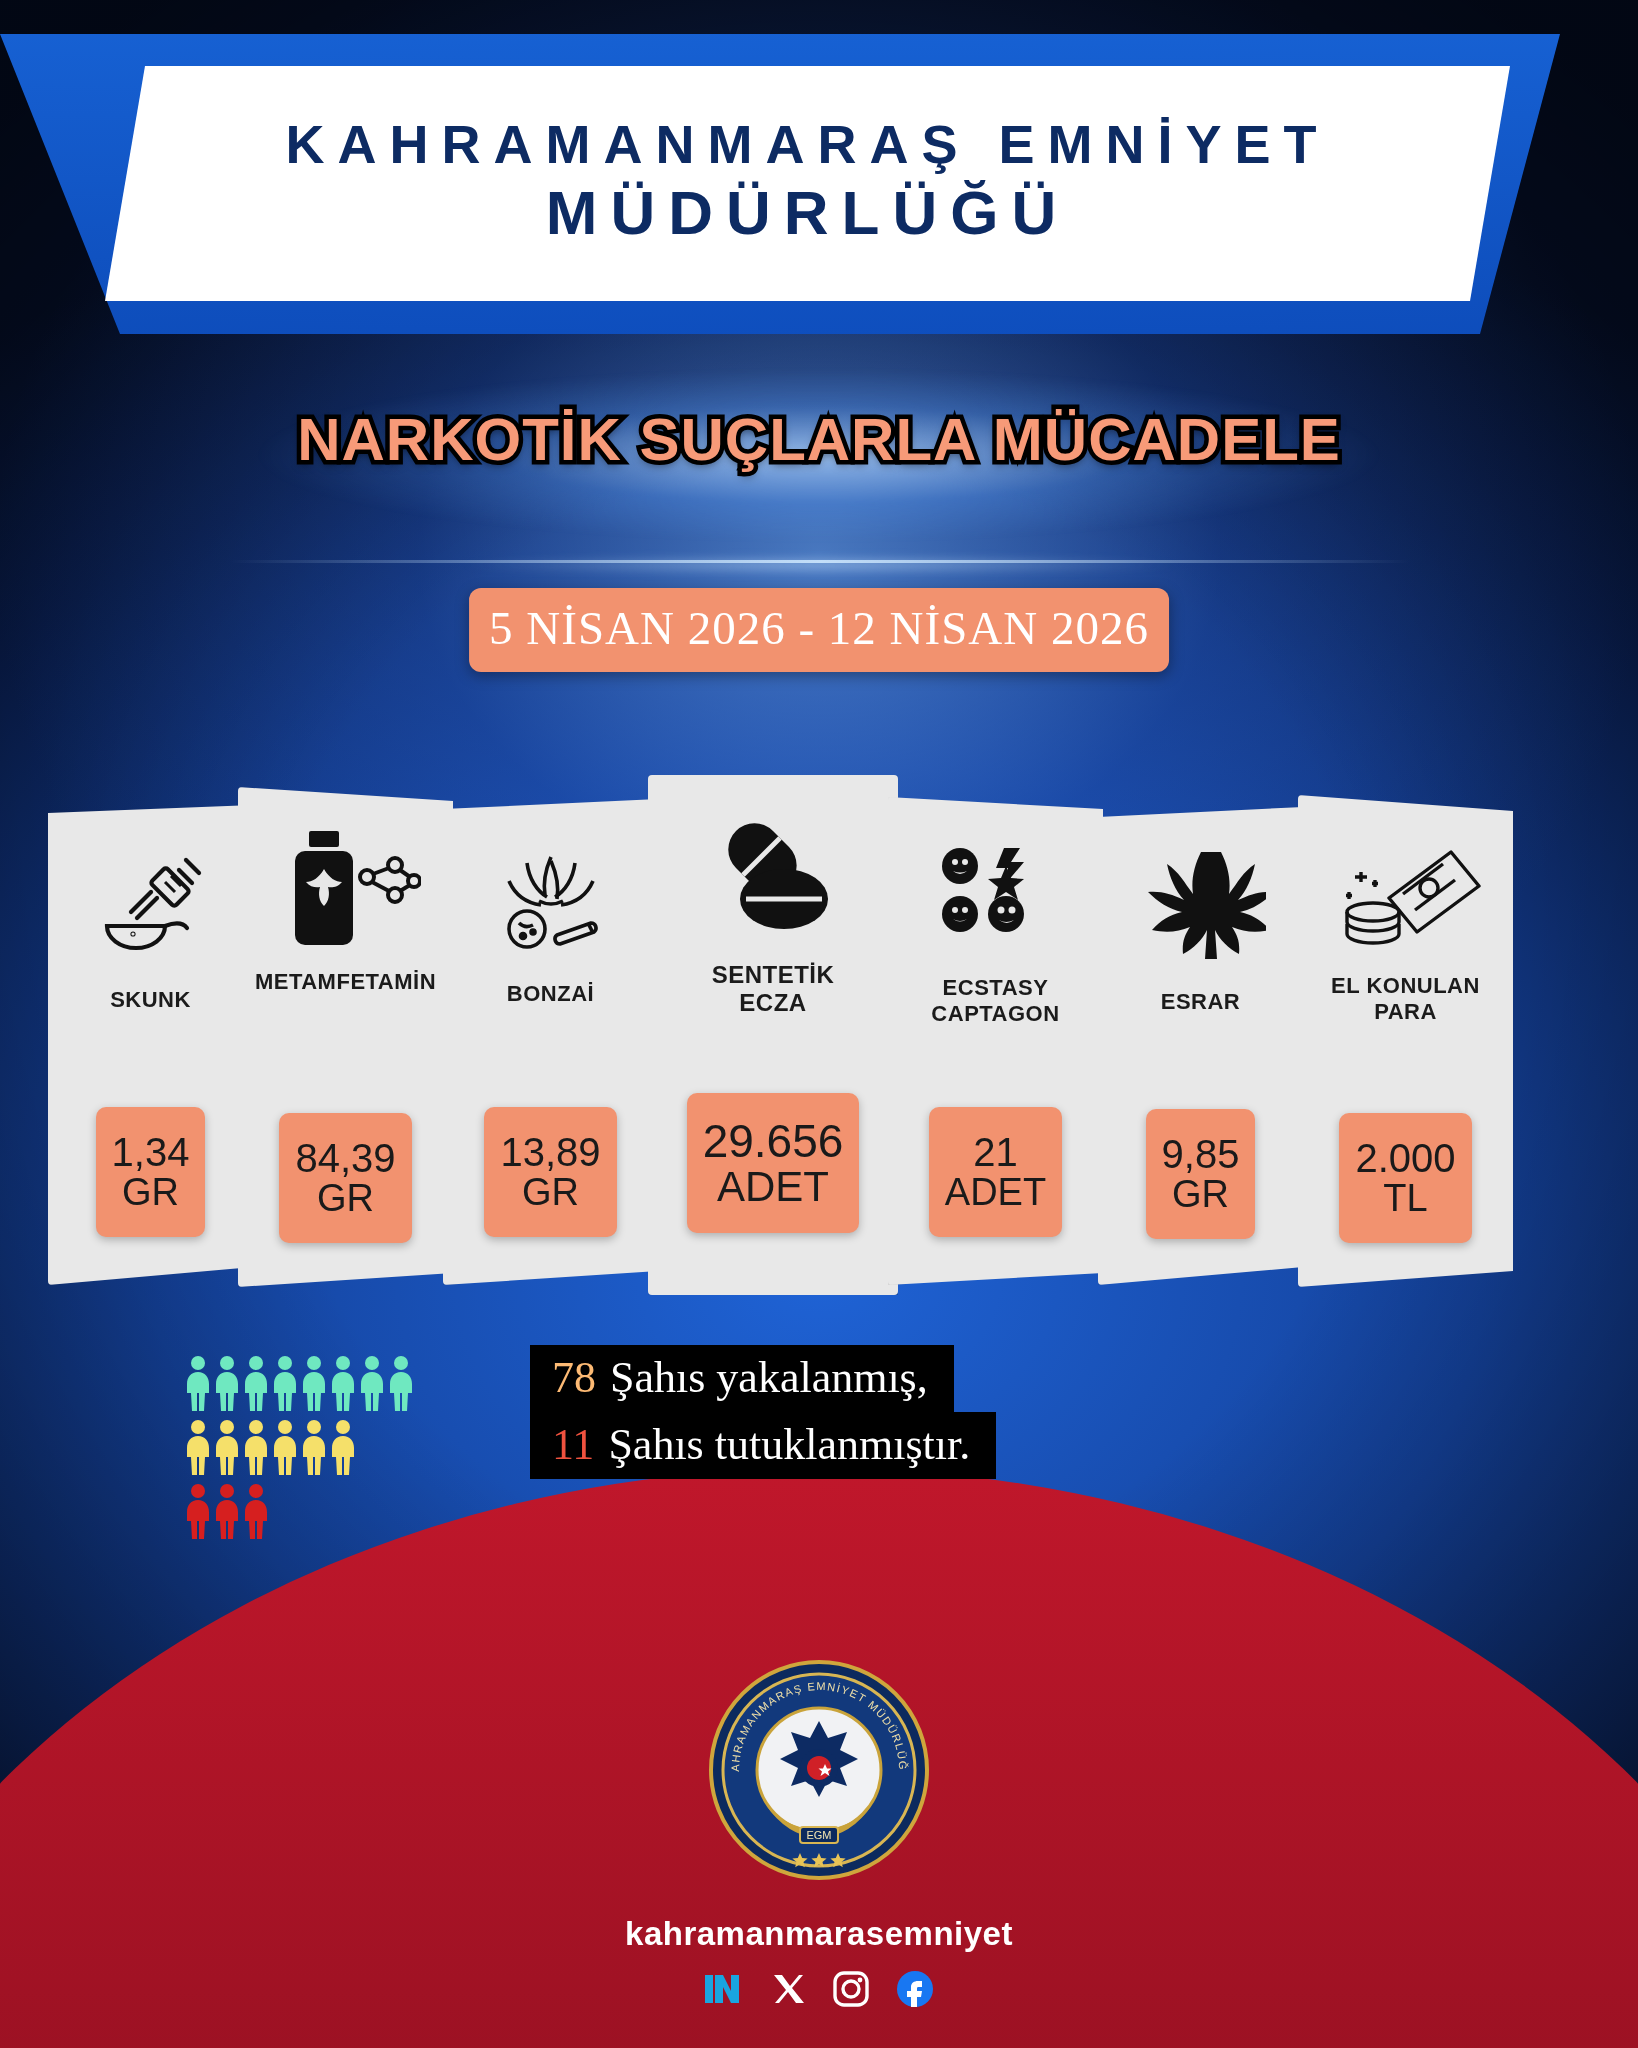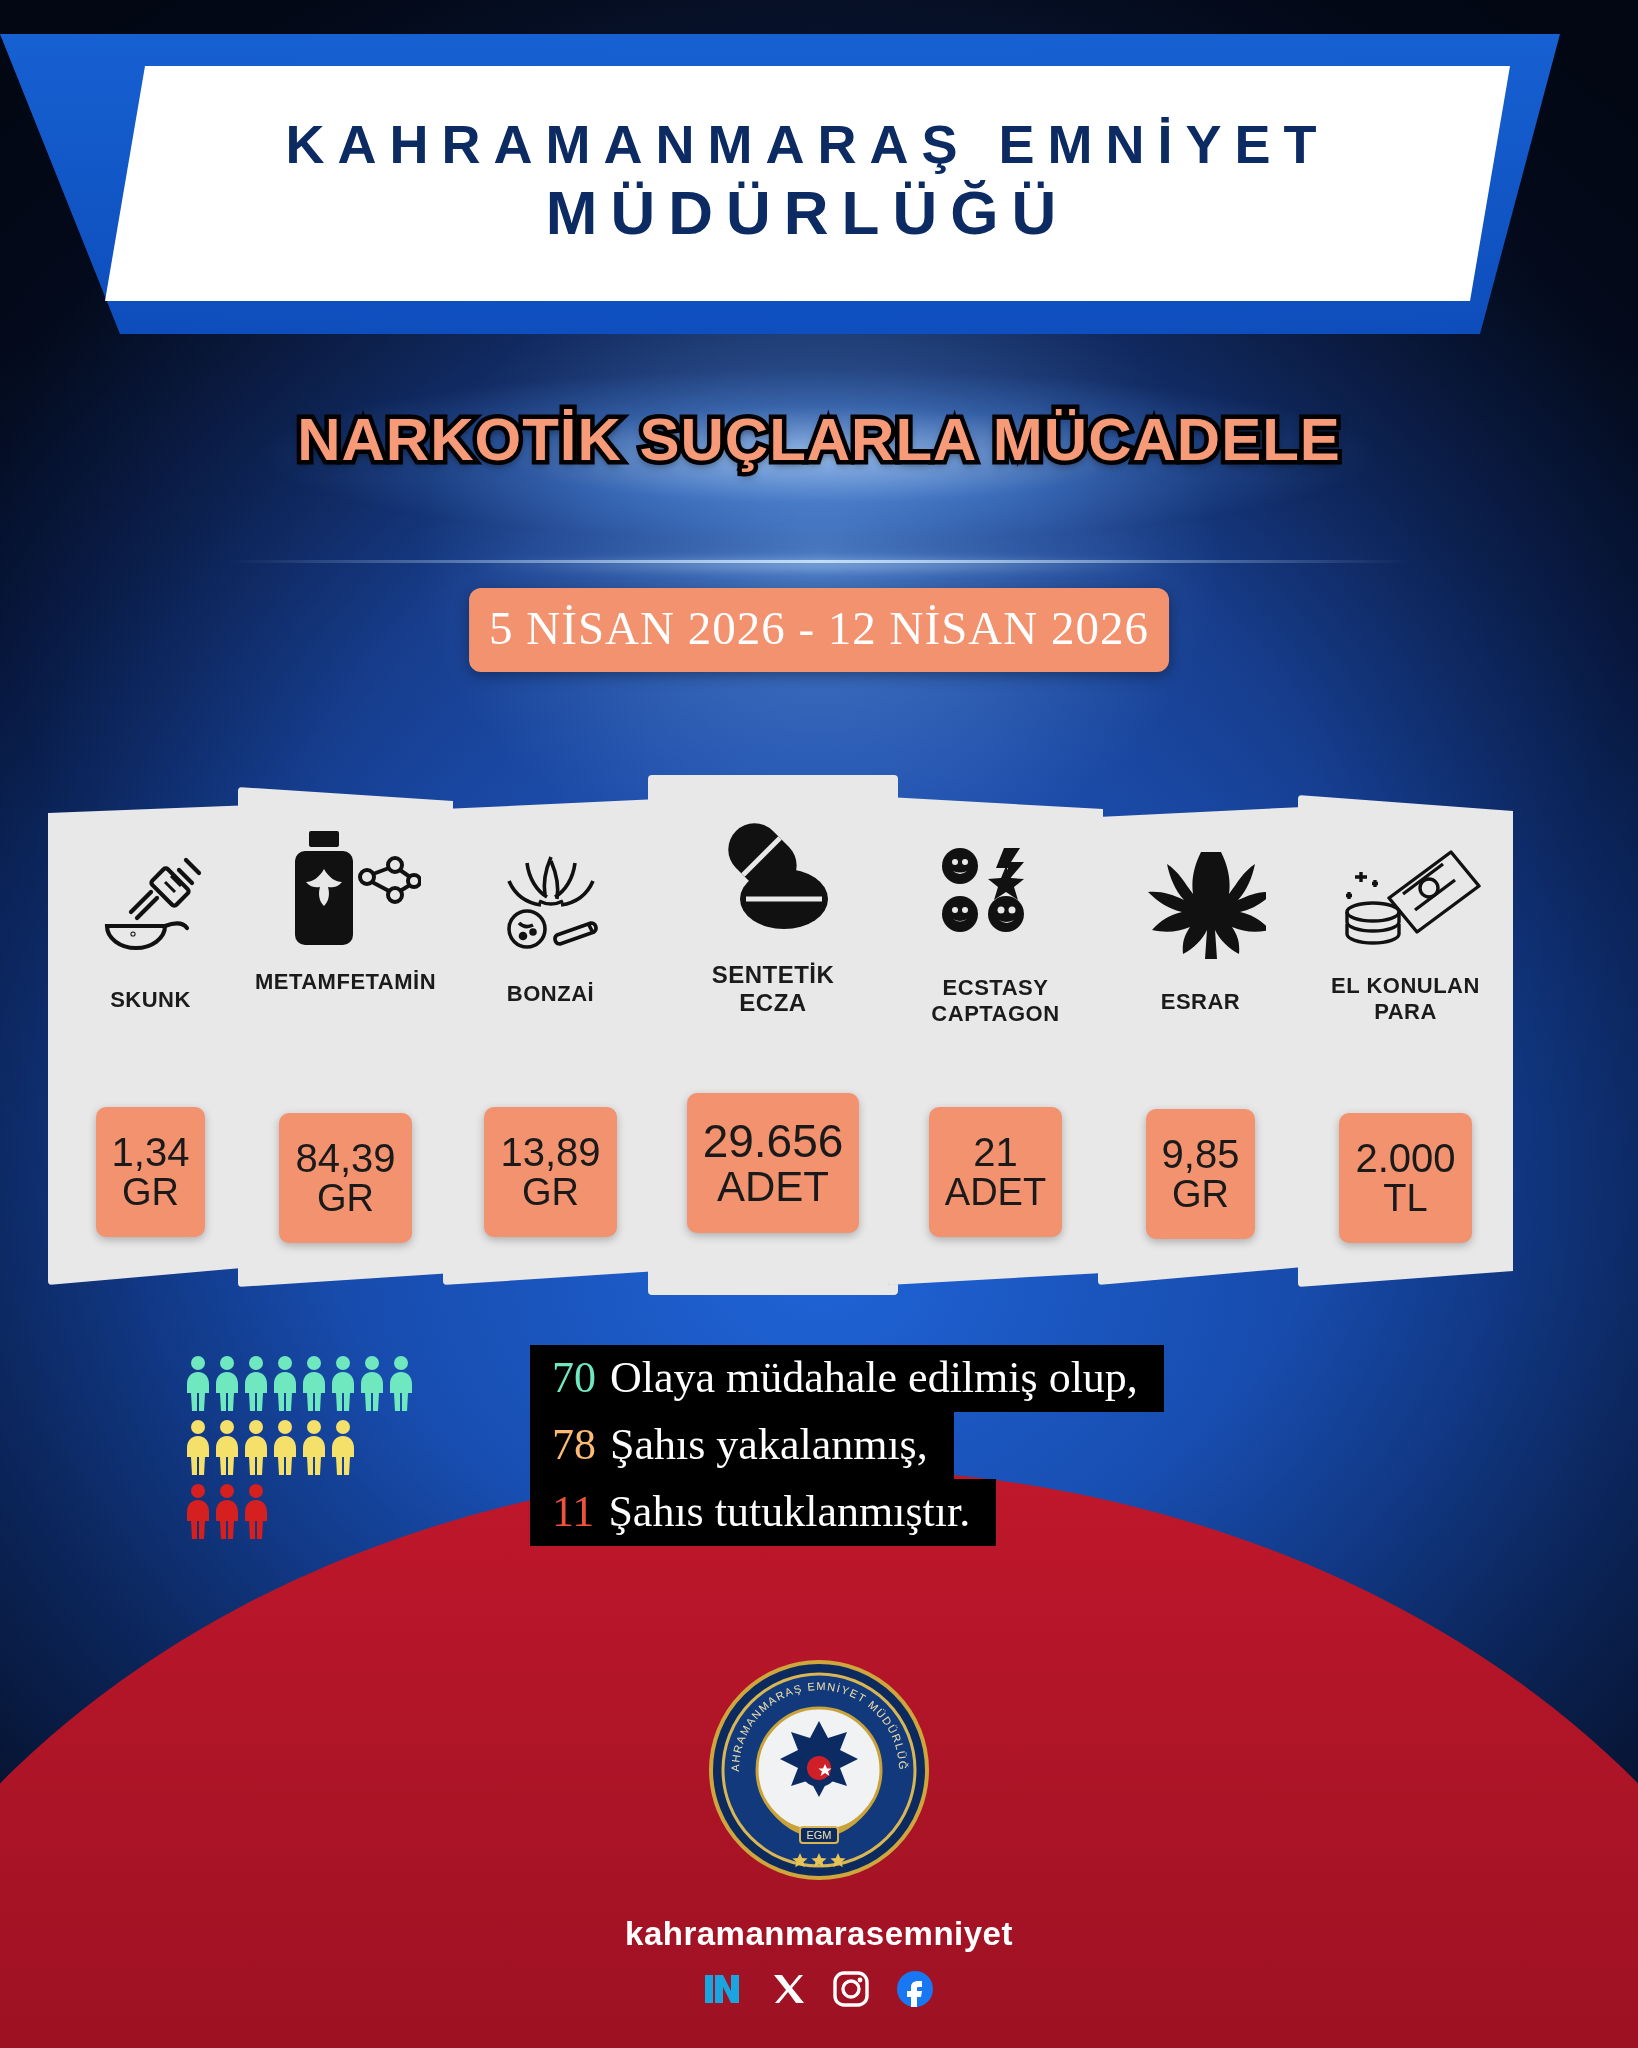--- a/index.html
+++ b/index.html
@@ -504,24 +504,20 @@
     <svg width="26" height="56" viewBox="0 0 26 56">
         <g fill="#d61f1f">
           <circle cx="13" cy="8" r="7"></circle>
           <path d="M13 17 c-7 0 -11 5 -11 12 v9 h4 l1 18 h5 l0 -18 h2 l0 18 h5 l1 -18 h4 v-9 c0 -7 -4 -12 -11 -12 z"></path>
         </g>
       </svg>
   </div>
 </div>
 
 <div class="stat-block">
-  <div class="stat-line">
-    <span class="n n-green">70</span>
-    <span>Olaya müdahale edilmiş olup,</span>
-  </div>
   <div class="stat-line">
     <span class="n n-yellow">78</span>
     <span>Şahıs yakalanmış,</span>
   </div>
   <div class="stat-line">
     <span class="n n-red">11</span>
     <span>Şahıs tutuklanmıştır.</span>
   </div>
 </div>
 

